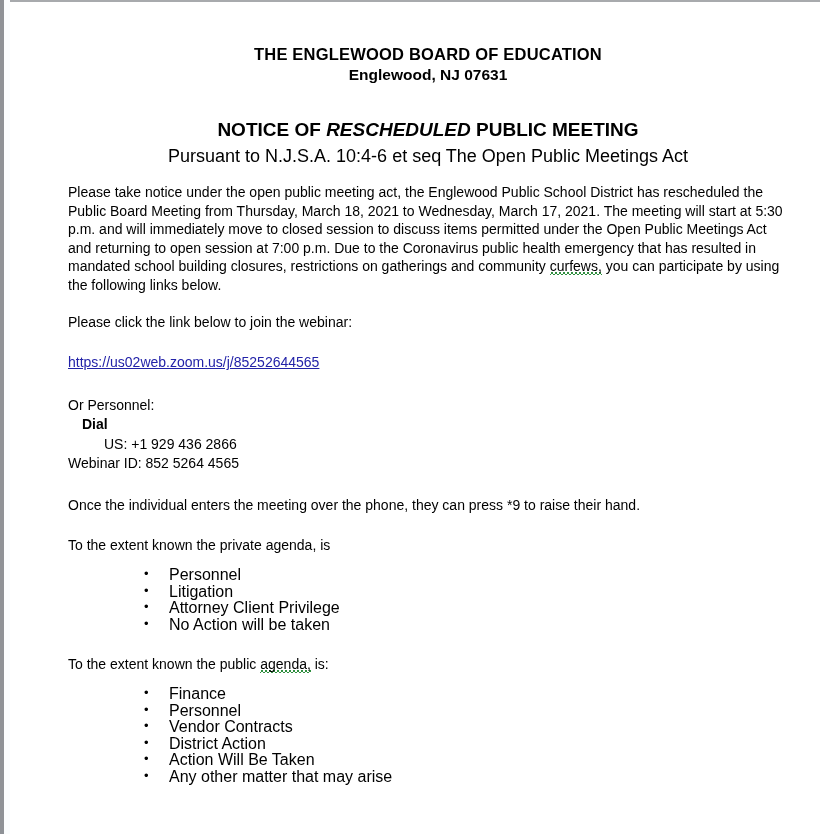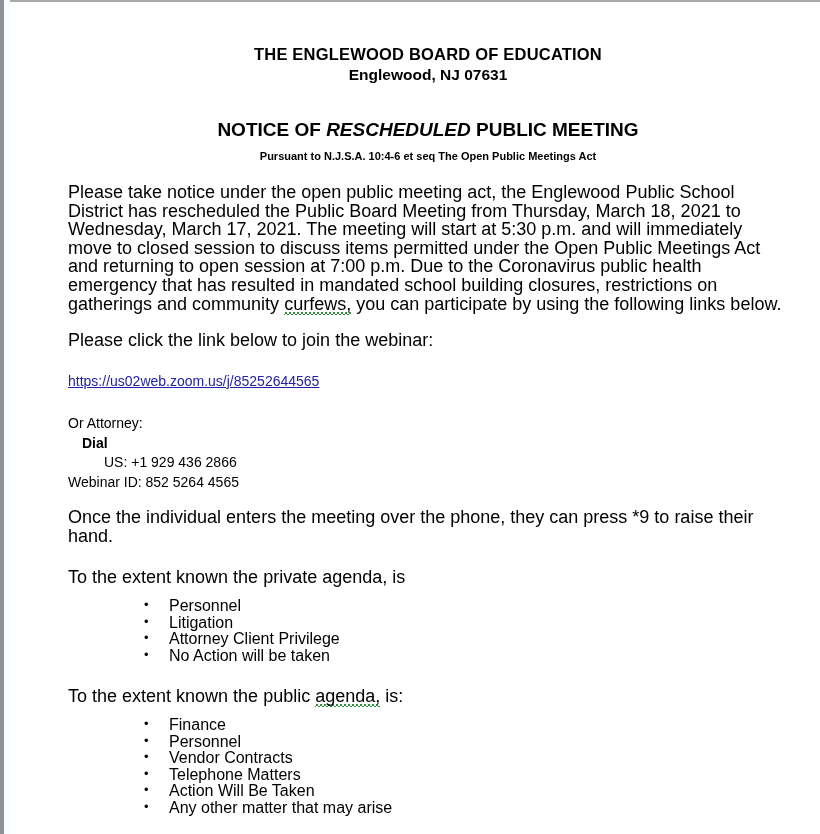--- a/index.html
+++ b/index.html
@@ -68,29 +68,29 @@
     line-height: 30px;
     margin-top: 30px;
     white-space: nowrap;
   }
   .notice-title .resched {
     font-style: italic;
     font-weight: bold;
   }
   .pursuant {
     text-align: center;
-    font-size: 11px;
-    font-weight: bold;
+    font-size: 18px;
+    font-weight: normal;
     line-height: 16px;
     margin-top: 3px;
   }
 
   
   .para {
-    font-size: 18px;
+    font-size: 14px;
     line-height: 18.6px;
     text-align: left;
     margin-top: 18px;
   }
 
   .lead {
     margin-top: 19px;
   }
 
   .link-line {
@@ -105,21 +105,21 @@
   }
 
   .tel-block {
     margin-top: 24px;
     font-size: 14px;
     line-height: 19.5px;
   }
   .indent-1 { padding-left: 14px; font-weight: bold; }
   .indent-2 { padding-left: 36px; }
 
-  .press9 { margin-top: 16px; }
+  .press9 { margin-top: 22px; }
   .agenda-intro { margin-top: 22px; }
 
   ul.agenda {
     margin: 12px 0 0 0;
     padding: 0 0 0 76px;
     list-style: none;
   }
   ul.agenda li {
     font-size: 16px;
     line-height: 16.6px;
@@ -169,21 +169,21 @@
     <span>Please take notice under the open public meeting act, the Englewood Public School District has rescheduled the Public Board Meeting from Thursday, March 18, 2021 to Wednesday, March 17, 2021.  The meeting will start at 5:30 p.m. and will immediately move to closed session to discuss items permitted under the Open Public Meetings Act and returning to open session at 7:00 p.m.  Due to the Coronavirus public health emergency that has resulted in mandated school building closures, restrictions on gatherings and community </span><span class="squiggle">curfews,</span><span> you can participate by using the  following links below.</span>
   </div>
 
   <div class="para">Please click the link below to join the webinar:</div>
 
   <div class="link-line">
     <a class="zoom-link" href="#">https://us02web.zoom.us/j/85252644565</a>
   </div>
 
   <div class="tel-block">
-    <div>Or Attorney:</div>
+    <div>Or Personnel:</div>
     <div class="indent-1">Dial</div>
     <div class="indent-2">US: +1 929 436 2866</div>
     <div>Webinar ID: 852 5264 4565</div>
   </div>
 
   <div class="para press9">Once the individual enters the meeting over the phone, they can press *9 to raise their hand.</div>
 
   <div class="para agenda-intro">To the extent known the private agenda, is</div>
 
   <ul class="agenda">
@@ -194,18 +194,18 @@
   </ul>
 
   <div class="para agenda-intro">
     <span>To the extent known the public </span><span class="squiggle">agenda,</span><span> is:</span>
   </div>
 
   <ul class="agenda">
     <li>Finance</li>
     <li>Personnel</li>
     <li>Vendor Contracts</li>
-    <li>Telephone Matters</li>
+    <li>District Action</li>
     <li>Action Will Be Taken</li>
     <li>Any other matter that may arise</li>
   </ul>
 
 </div>
 
 </body></html>

